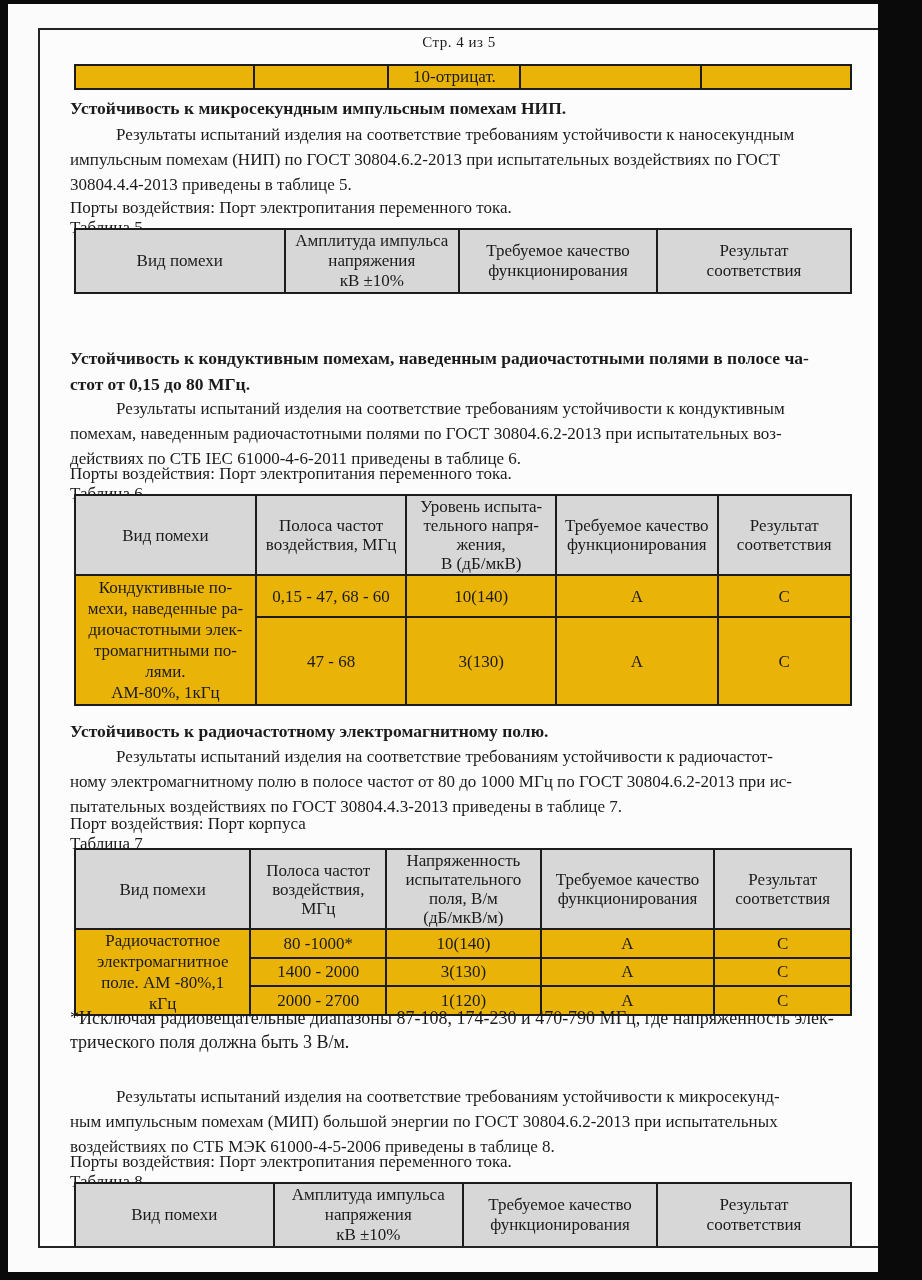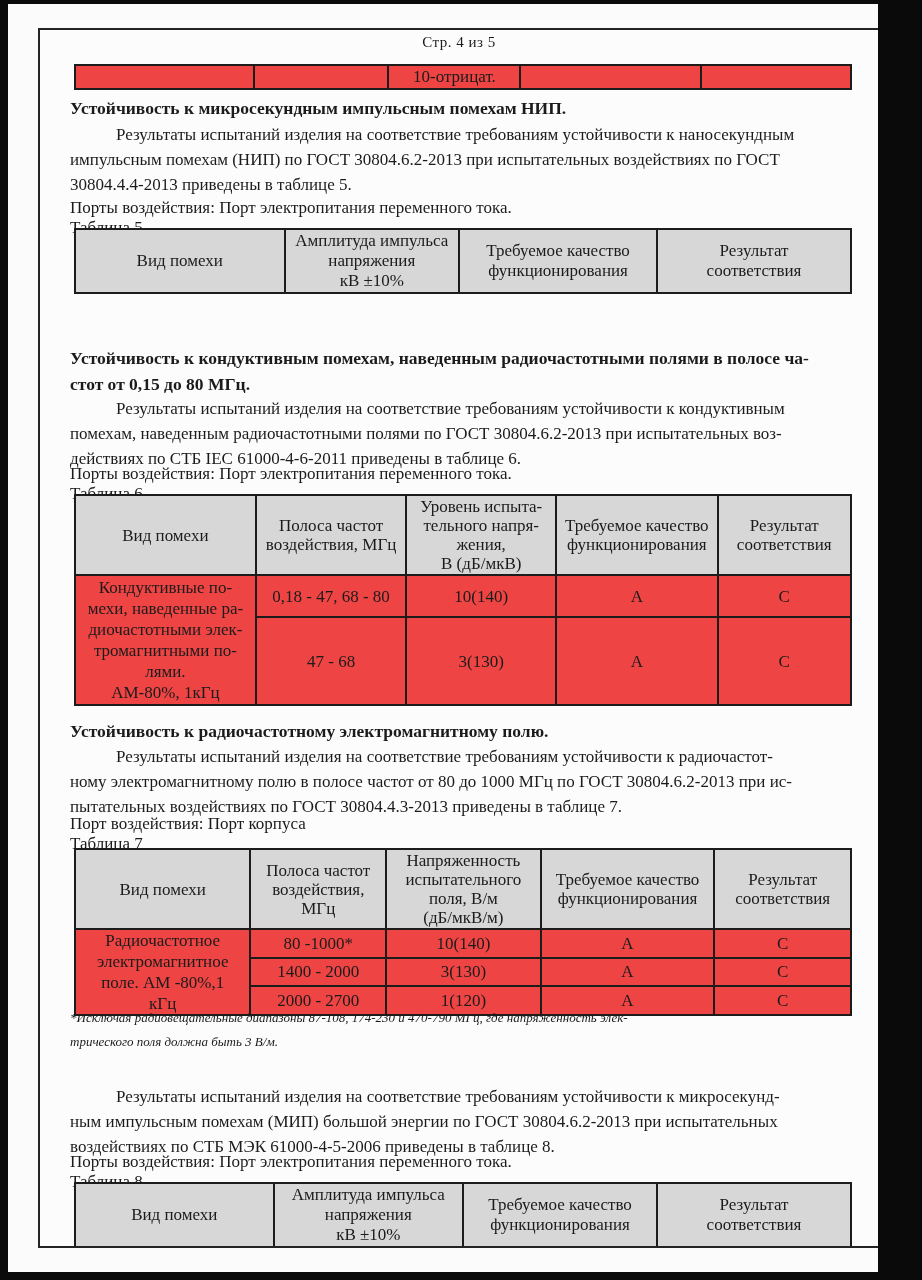--- a/index.html
+++ b/index.html
@@ -6,25 +6,25 @@
   .canvas{position:relative;width:878px;height:1280px;background:#0a0a0a;overflow:hidden;
           font-family:"Liberation Serif","DejaVu Serif",serif;color:#1b1b1b;}
   .paper{position:absolute;left:8px;top:4px;width:897px;height:1268px;background:#fbfbfb;}
   .frame{position:absolute;left:30px;top:24px;width:838px;height:1216px;border:2px solid #242424;
          background:#fcfcfc;overflow:hidden;}
   .blk{position:absolute;left:30px;width:786px;font-size:17px;}
   .pagenum{position:absolute;left:0;top:4px;width:100%;text-align:center;font-size:15px;letter-spacing:.5px;}
   .h{font-weight:bold;line-height:26px;white-space:pre-line;font-size:17.5px;}
   .para{line-height:25px;white-space:pre-line;text-indent:46px;}
   .plain{line-height:20px;}
-  .foot{font-style:italic;line-height:24px;white-space:pre-line;font-size:13px;}
+  .foot{line-height:24px;white-space:pre-line;font-size:18px;}
   table.tbl{position:absolute;left:34px;width:778px;border-collapse:collapse;table-layout:fixed;
             font-size:17px;}
   table.tbl td{border:2.5px solid #1c1c1c;text-align:center;vertical-align:middle;
-               white-space:pre-line;padding:1px 3px;line-height:20px;background:#ef4444;overflow:hidden;}
+               white-space:pre-line;padding:1px 3px;line-height:20px;background:#eab308;overflow:hidden;}
   table.tbl tr.hdr td{background:#d7d7d7;}
   table.t6 td, table.t7 td{line-height:21px;}
   table.t6 tr.hdr td, table.t7 tr.hdr td{line-height:19px;}
   table.t7 tr.body td{padding:0 16px;margin-top:20px;}
 </style>
 </head>
 <body>
 
 <div class="canvas">
   <div class="paper">
@@ -109,21 +109,21 @@
           <td>Результат
 соответствия</td>
         </tr>
         <tr style="height:42px;">
           <td rowspan="2">Кондуктивные по-
 мехи, наведенные ра-
 диочастотными элек-
 тромагнитными по-
 лями.
 АМ-80%, 1кГц</td>
-          <td>0,18 - 47, 68 - 80</td>
+          <td>0,15 - 47, 68 - 60</td>
           <td>10(140)</td>
           <td>А</td>
           <td>С</td>
         </tr>
         <tr style="height:88px;">
           <td>47 - 68</td>
           <td>3(130)</td>
           <td>А</td>
           <td>С</td>
         </tr>

